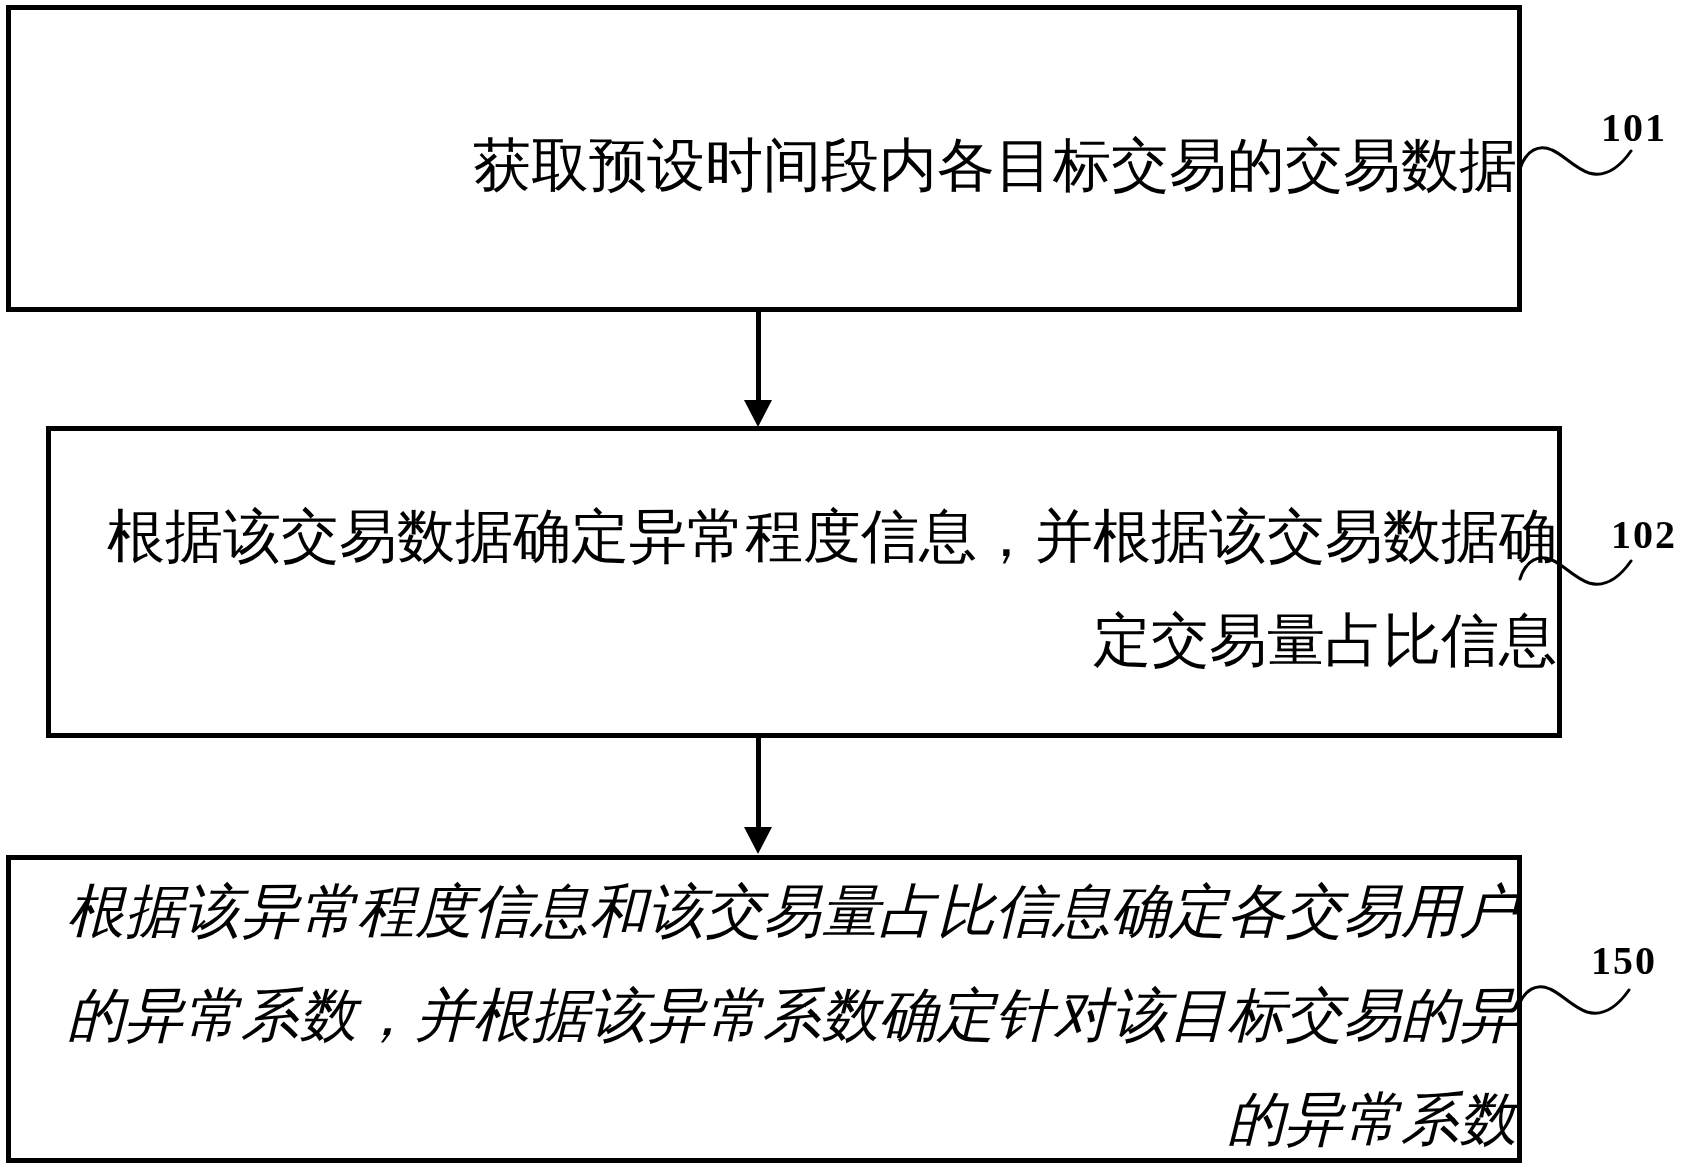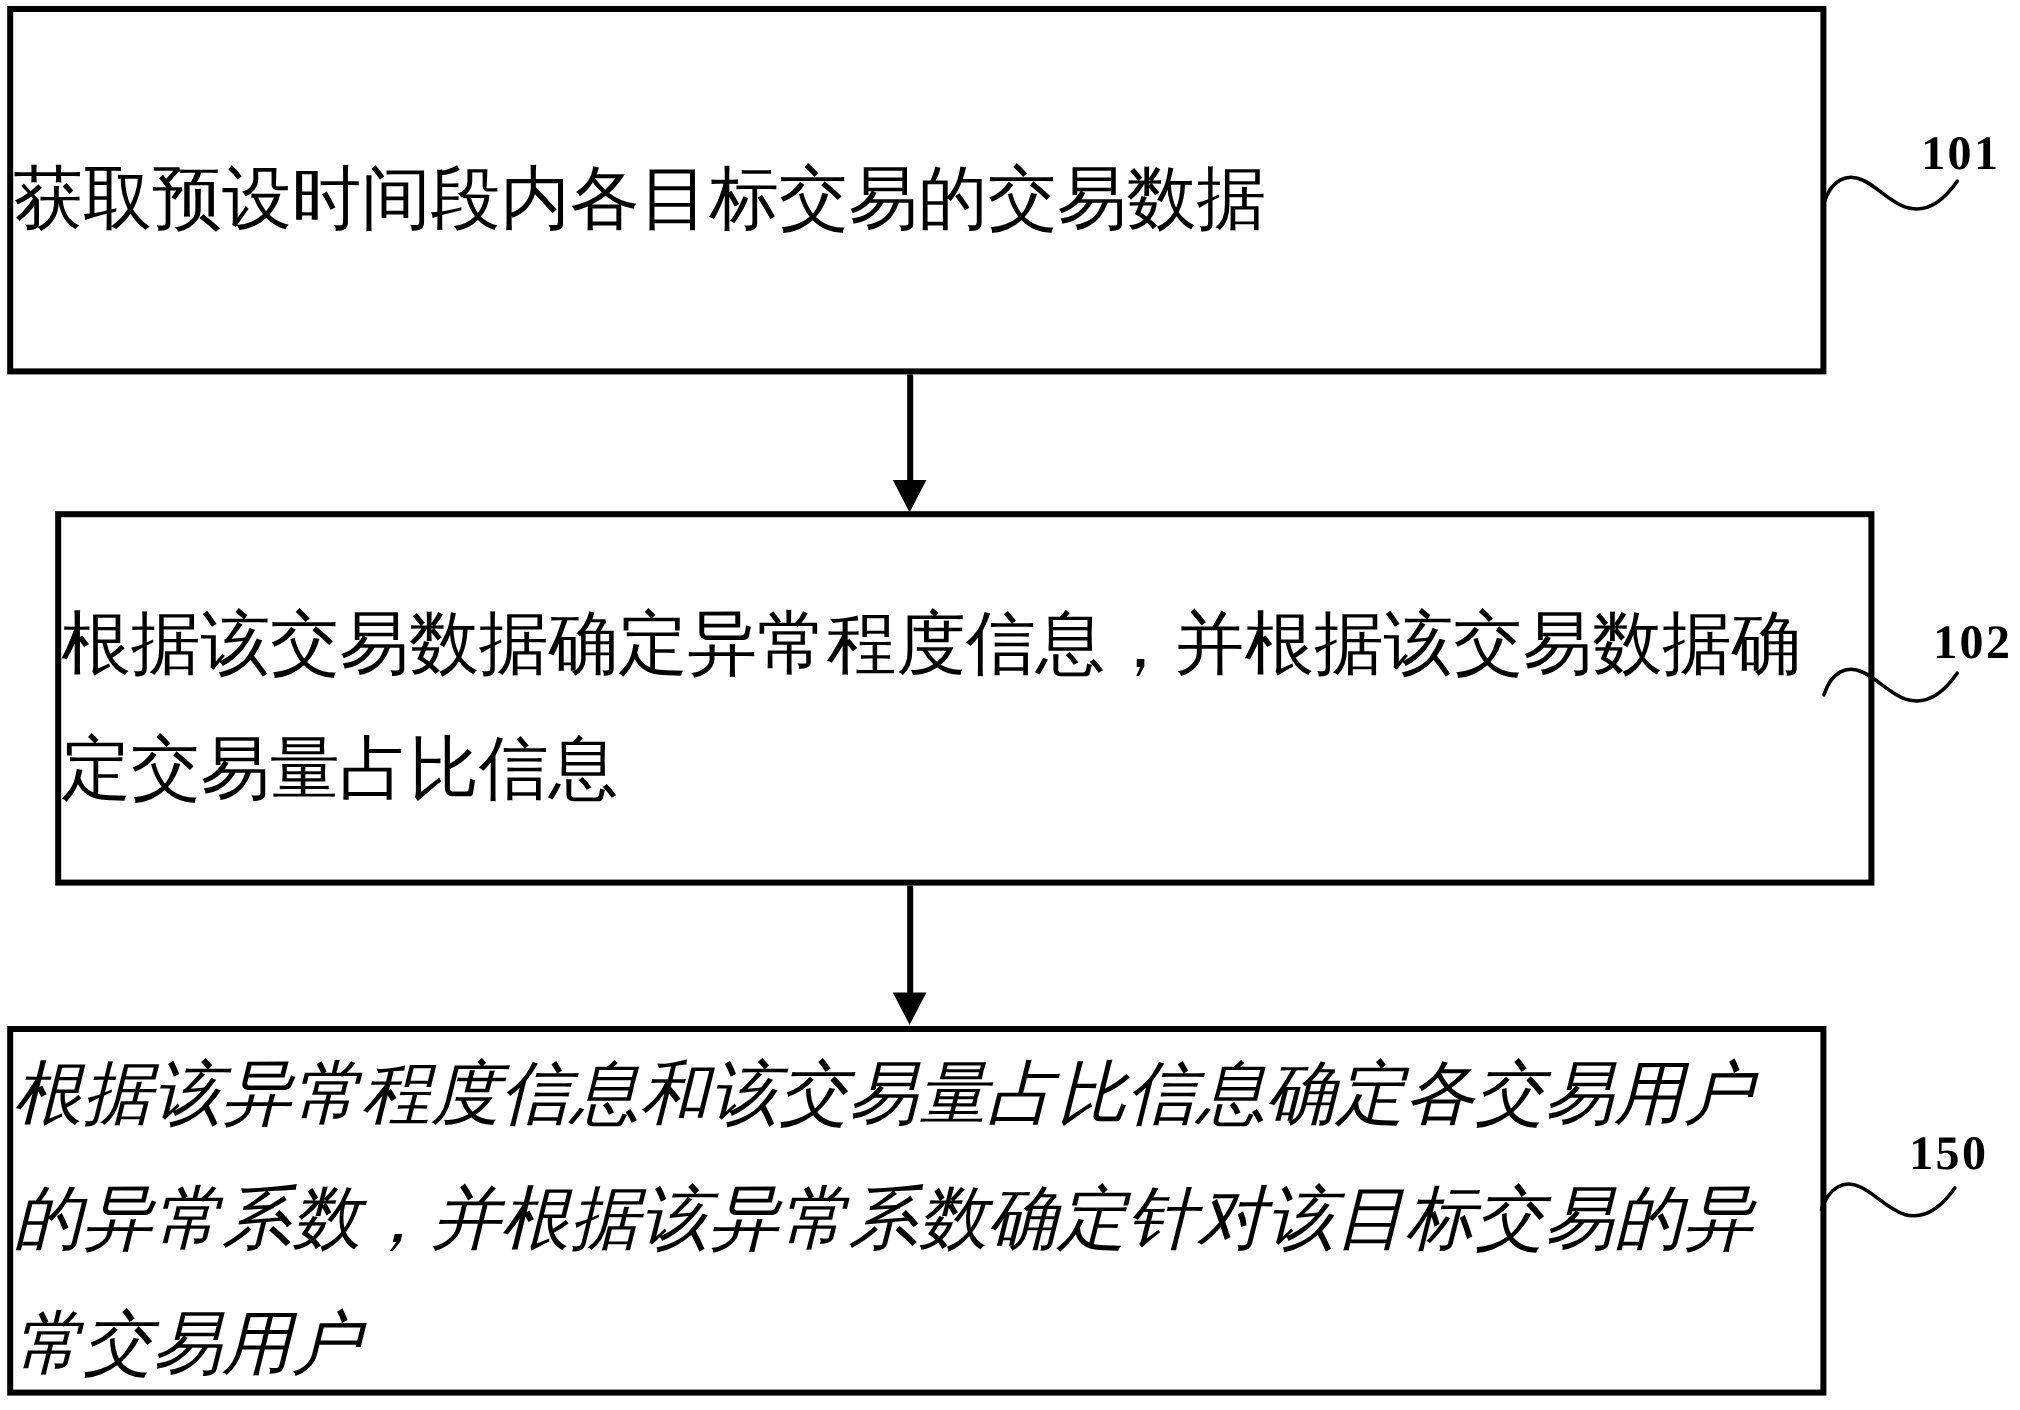--- a/index.html
+++ b/index.html
@@ -6,21 +6,21 @@
   body{
     width:1683px;height:1175px;position:relative;overflow:hidden;
     font-family:"Liberation Serif","DejaVu Serif",serif;
   }
   .canvas{position:absolute;left:0;top:0;width:1683px;height:1175px;background:#ffffff;}
 
   
   .step{
     position:absolute;left:6px;width:1516px;
     border:5px solid #000;box-sizing:border-box;background:#ffffff;
-    display:flex;flex-direction:column;justify-content:center;align-items:flex-start;
+    display:flex;flex-direction:column;justify-content:center;align-items:flex-end;
     padding-top:14px;
   }
   #box1{top:5px;height:307px;}
   #box2{top:426px;height:312px;margin-left:40px;}
   #box3{top:855px;height:308px;font-style:italic;}
   .step .line{
     font-size:58px;line-height:104px;color:#000;
     white-space:nowrap;text-align:center;letter-spacing:0px;
   }
 
@@ -66,21 +66,21 @@
     <div class="line">根据该交易数据确定异常程度信息，并根据该交易数据确</div>
     <div class="line">定交易量占比信息</div>
   </div>
 
   <div class="vline" id="a2line"></div>
   <div class="ahead" id="a2head"></div>
 
   <div class="step" id="box3">
     <div class="line">根据该异常程度信息和该交易量占比信息确定各交易用户</div>
     <div class="line">的异常系数，并根据该异常系数确定针对该目标交易的异</div>
-    <div class="line">常交易用户</div>
+    <div class="line">的异常系数</div>
   </div>
 
   <div class="refnum" id="ref101">101</div>
   <svg class="squig" id="squig101" viewBox="0 0 118 38">
     <path d="M3,26 C9,7 22,1 35,7 C47,12 57,25 72,30 C86,34 100,28 114,8"></path>
   </svg>
 
   <div class="refnum" id="ref102">102</div>
   <svg class="squig" id="squig102" viewBox="0 0 118 38">
     <path d="M3,26 C9,7 22,1 35,7 C47,12 57,25 72,30 C86,34 100,28 114,8"></path>

